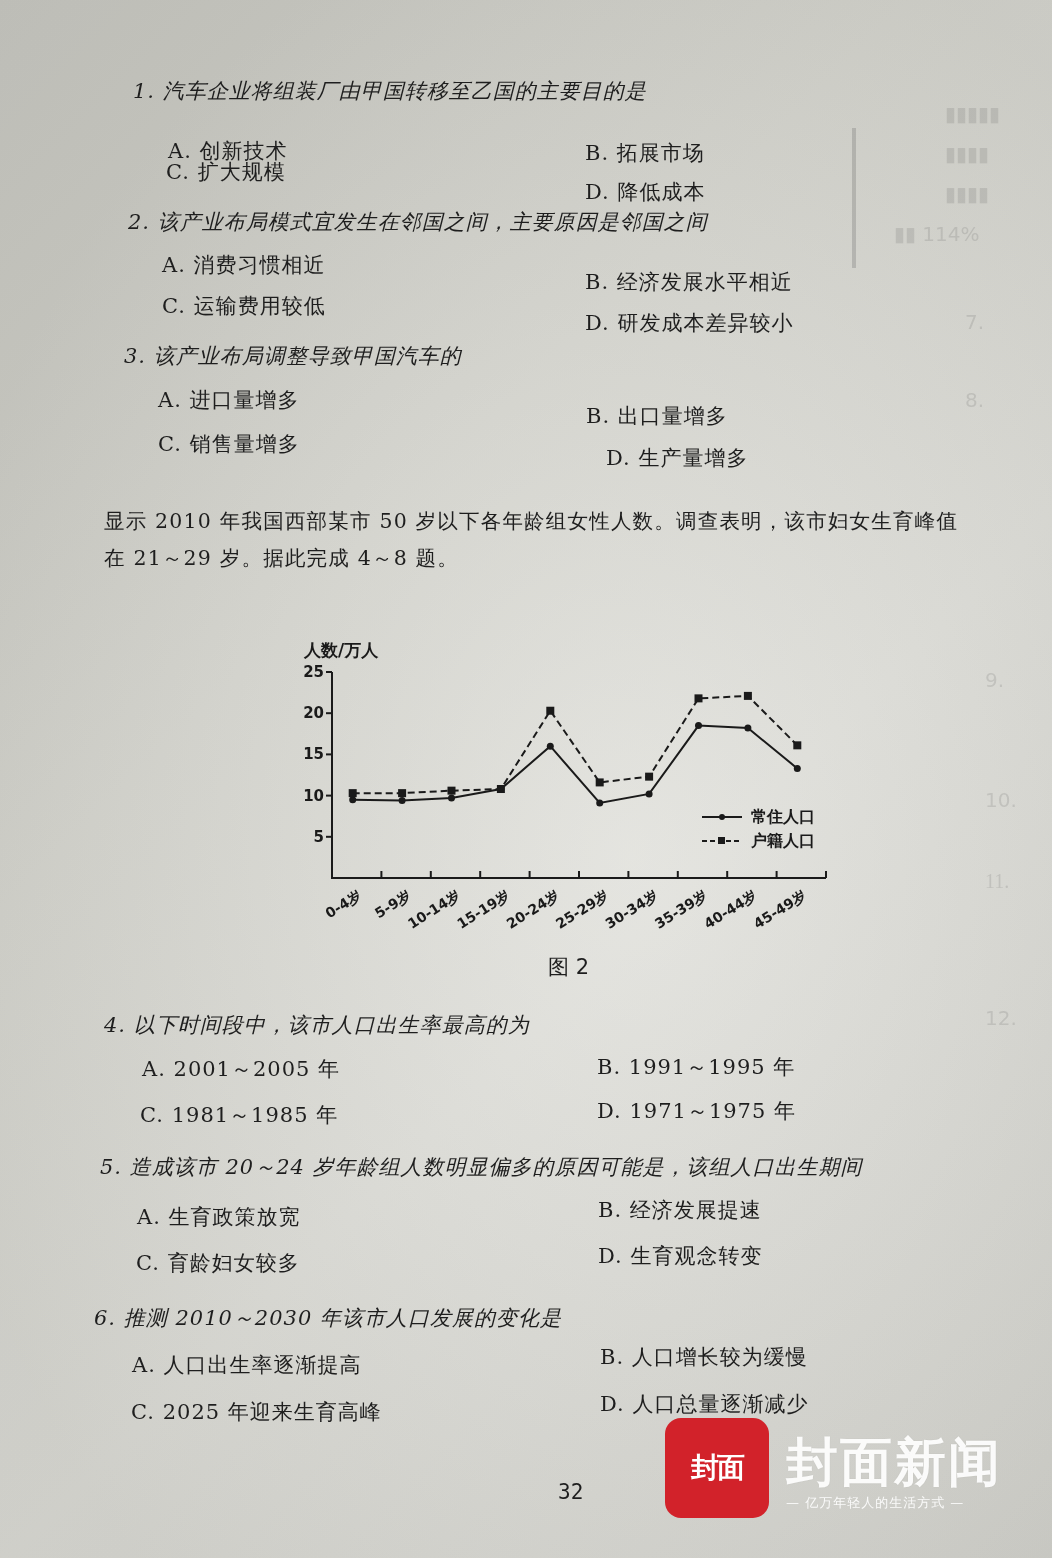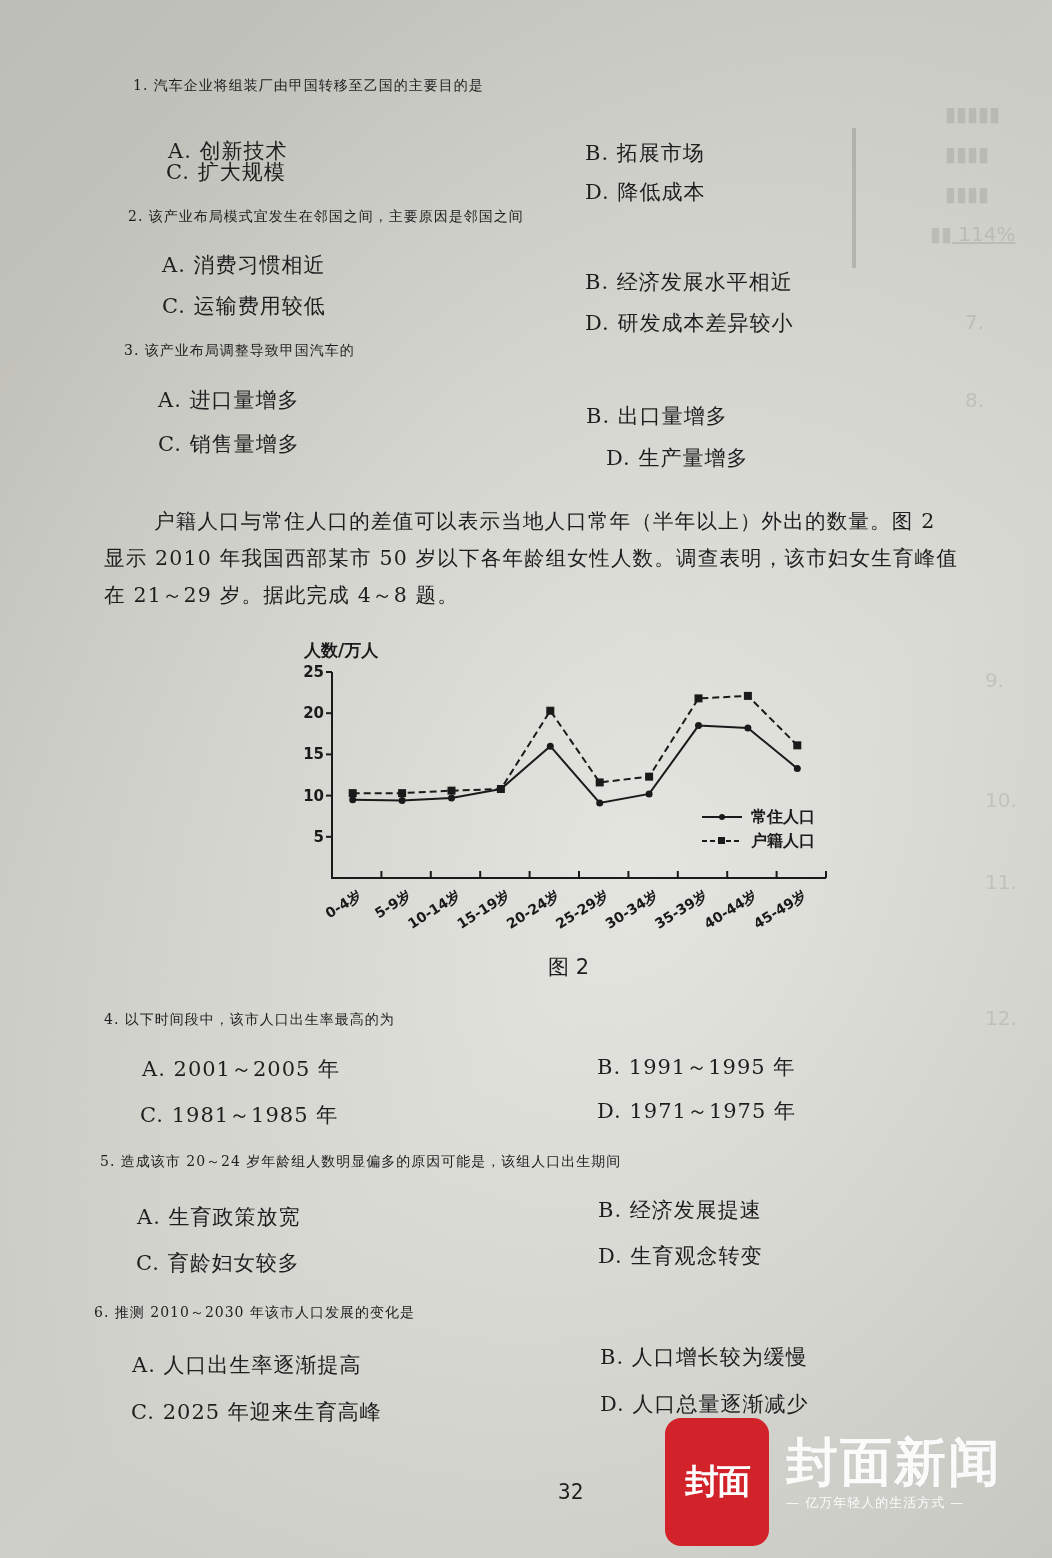--- a/index.html
+++ b/index.html
@@ -16,58 +16,58 @@
   }
   .ghost {
     position: absolute; color: rgba(80,80,80,0.16); font-size: 20px; white-space: nowrap;
     font-family: "DejaVu Sans", sans-serif;
   }
   .ghost-box {
     position: absolute; left: 852px; top: 128px; width: 4px; height: 140px;
     background: rgba(90,90,90,0.25);
   }
   .t { position: absolute; white-space: nowrap; font-size: 21px; letter-spacing: 1px; }
-  .q { font-size: 14px; }
+  .q { font-size: 21px; font-style: italic; }
   .opt { font-size: 21px; }
   .para { position: absolute; left: 104px; width: 910px; font-size: 20.5px; line-height: 37px; letter-spacing: 1.2px; }
   .para .indent { padding-left: 50px; }
   #chart { position: absolute; left: 290px; top: 630px; }
   .fig-caption { position: absolute; left: 548px; top: 953px; font-size: 21px; font-family: "DejaVu Sans", sans-serif; }
   .pagenum { position: absolute; left: 558px; top: 1480px; font-size: 21px; font-family: "DejaVu Sans Mono", monospace; }
   .logo-box {
-    position: absolute; left: 665px; top: 1418px; width: 104px; height: 128px;
+    position: absolute; left: 665px; top: 1418px; width: 104px; height: 100px;
     background: #d2222a; border-radius: 16px;
     display: flex; align-items: center; justify-content: center;
-    color: #fff; font-size: 34px; font-weight: bold; font-family: "DejaVu Serif", serif; letter-spacing: -2px;
+    color: #fff; font-size: 28px; font-weight: bold; font-family: "DejaVu Serif", serif; letter-spacing: -2px;
   }
   .logo-text {
     position: absolute; left: 786px; top: 1428px; color: rgba(255,255,255,0.92);
     font-size: 52px; font-weight: bold; font-family: "DejaVu Serif", serif; letter-spacing: 2px;
     text-shadow: 0 0 2px rgba(0,0,0,0.05);
   }
   .logo-slogan {
     position: absolute; left: 786px; top: 1494px; color: rgba(255,255,255,0.9);
     font-size: 13px; font-family: "DejaVu Sans", sans-serif; letter-spacing: 1px;
   }
 </style>
 </head>
 <body>
 
 <div class="page-shade"></div>
 
 <div class="ghost-box"></div>
 <div class="ghost" style="left:945px; top:102px;">▮▮▮▮▮</div>
 <div class="ghost" style="left:945px; top:142px;">▮▮▮▮</div>
 <div class="ghost" style="left:945px; top:182px;">▮▮▮▮</div>
-<div class="ghost" style="left:930px; top:222px;text-decoration:underline;">▮▮ 114%</div>
+<div class="ghost" style="left:894px; top:222px;">▮▮ 114%</div>
 <div class="ghost" style="left:965px; top:310px;">7.</div>
 <div class="ghost" style="left:965px; top:388px;">8.</div>
 <div class="ghost" style="left:985px; top:668px;">9.</div>
 <div class="ghost" style="left:985px; top:788px;">10.</div>
-<div class="ghost" style="left:985px; top:870px;">11.</div>
+<div class="ghost" style="left:985px; top:870px;font-family:Liberation Serif, serif;">11.</div>
 <div class="ghost" style="left:985px; top:1006px;">12.</div>
 
 <div>
   <div class="t q" style="left:133px; top:77px;">
     <span>1.</span>
     <span>汽车企业将组装厂由甲国转移至乙国的主要目的是</span>
   </div>
   <div class="t opt" style="left:168px; top:117px;margin-top:20px;">A. 创新技术</div>
   <div class="t opt" style="left:585px; top:139px;">B. 拓展市场</div>
   <div class="t opt" style="left:166px; top:158px;">C. 扩大规模</div>
@@ -90,21 +90,20 @@
     <span>3.</span>
     <span>该产业布局调整导致甲国汽车的</span>
   </div>
   <div class="t opt" style="left:158px; top:386px;">A. 进口量增多</div>
   <div class="t opt" style="left:586px; top:402px;">B. 出口量增多</div>
   <div class="t opt" style="left:158px; top:430px;">C. 销售量增多</div>
   <div class="t opt" style="left:606px; top:444px;">D. 生产量增多</div>
 </div>
 
 <div class="para" style="top:503px;">
-  <div class="indent">户籍人口与常住人口的差值可以表示当地人口常年（半年以上）外出的数量。图 2</div>
   <div>显示 2010 年我国西部某市 50 岁以下各年龄组女性人数。调查表明，该市妇女生育峰值</div>
   <div>在 21～29 岁。据此完成 4～8 题。</div>
 </div>
 
 <svg id="chart" width="560" height="320" viewBox="0 0 560 320">
   <g font-family="DejaVu Sans, sans-serif" fill="#1a1a1a">
     <text x="14" y="26" font-size="17" font-weight="bold">人数/万人</text>
   </g>
   <g id="axes" stroke="#1a1a1a" stroke-width="2" fill="none">
       <path d="M42,42 L42,248 L536,248"></path>

